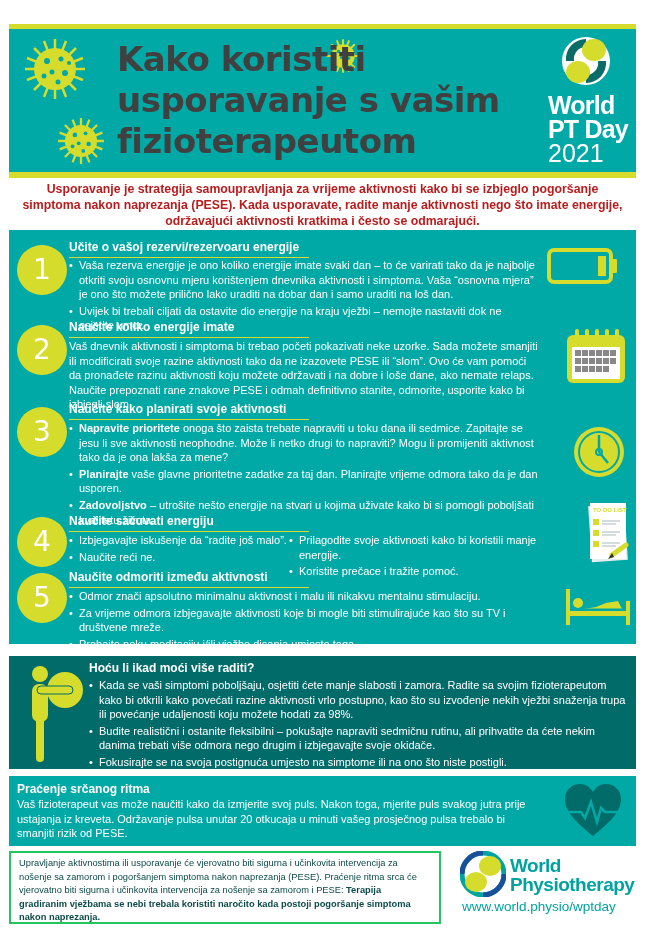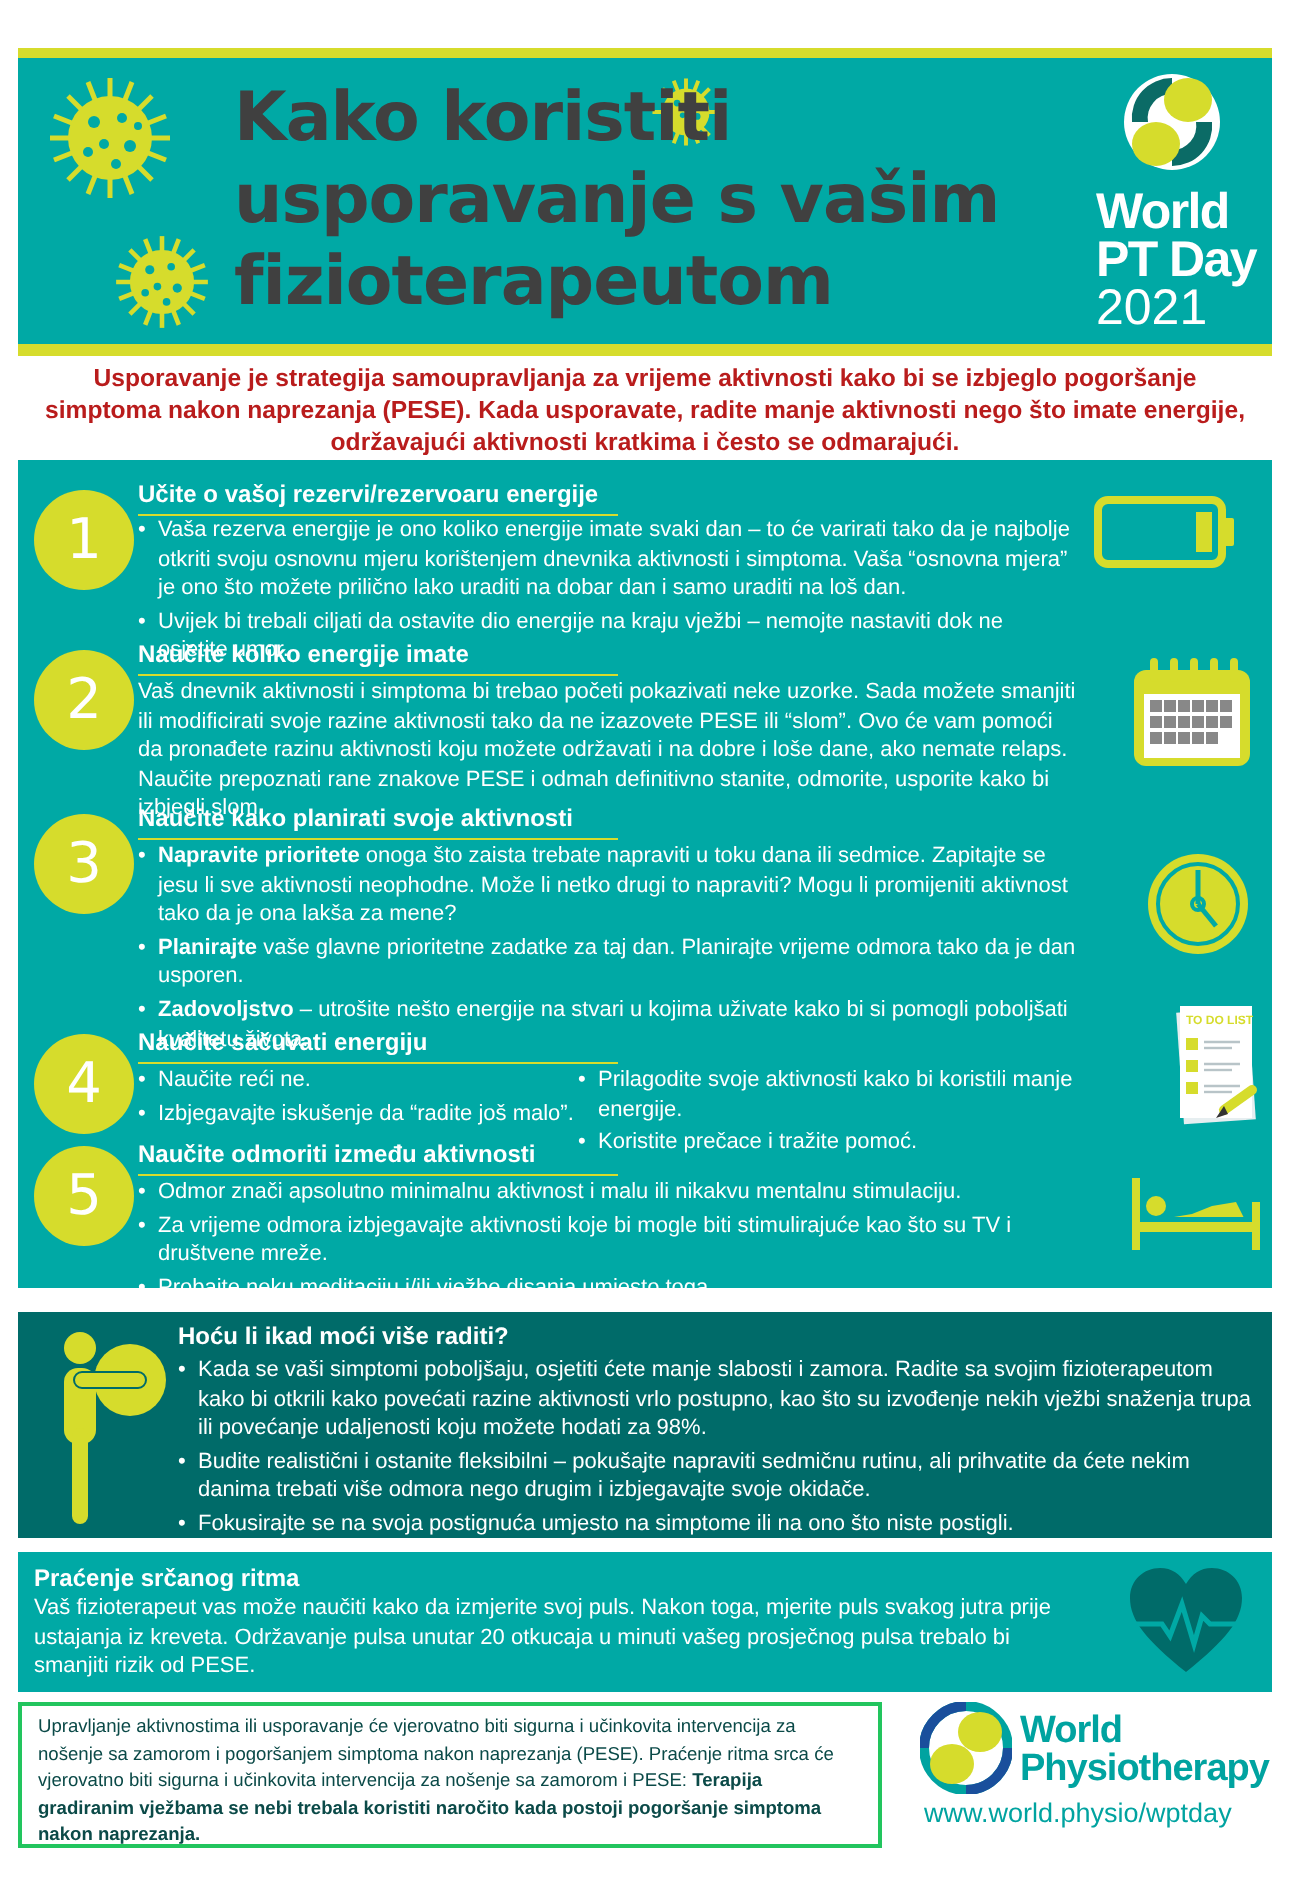--- a/index.html
+++ b/index.html
@@ -217,22 +217,22 @@
       <line x1="27" y1="27" x2="36" y2="38" stroke="#00a9a5" stroke-width="2.5"></line>
       <circle cx="27" cy="27" r="3" fill="none" stroke="#00a9a5" stroke-width="2"></circle>
     </svg>
   </div>
 
   <div class="step" style="top:278px">
     <div class="num" style="top:6px">4</div>
     <div class="step-title" style="top:3px">Naučite sačuvati energiju</div>
     <div class="step-body" style="top:22px;width:220px">
       <ul>
+        <li>Izbjegavajte iskušenje da “radite još malo”.</li>
         <li>Naučite reći ne.</li>
-        <li>Izbjegavajte iskušenje da “radite još malo”.</li>
       </ul>
     </div>
     <div class="step-body" style="top:22px;left:280px;width:280px">
       <ul>
         <li>Prilagodite svoje aktivnosti kako bi koristili manje energije.</li>
         <li>Koristite prečace i tražite pomoć.</li>
       </ul>
     </div>
     <svg class="icon" style="left:577px;top:-10px" width="44" height="64" viewBox="0 0 44 64">
       <rect x="4" y="4" width="36" height="56" fill="#e6eef0" transform="rotate(-4 22 32)"></rect>

